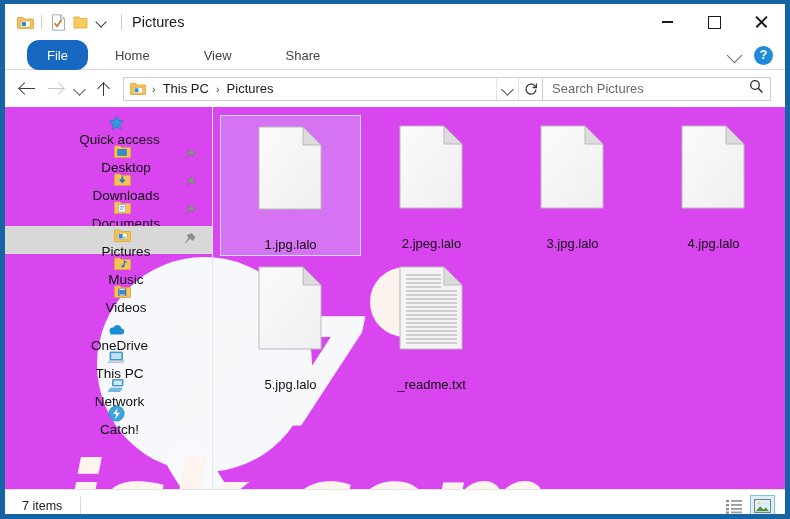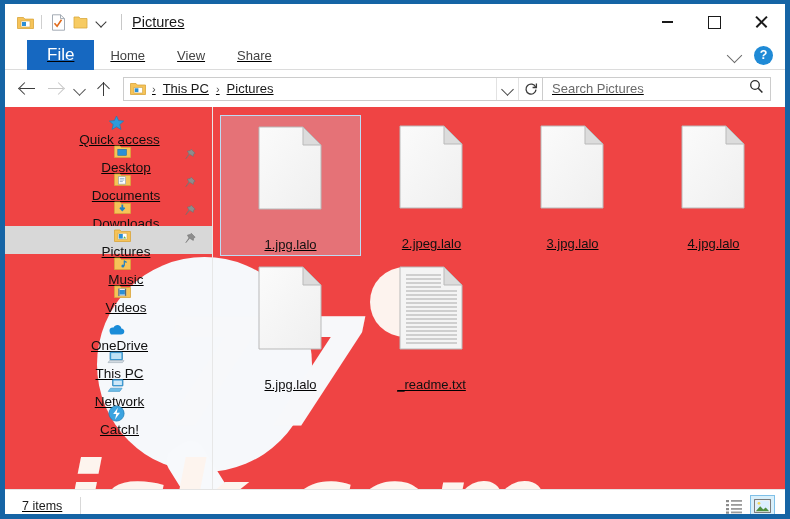--- a/index.html
+++ b/index.html
@@ -17,23 +17,22 @@
   #window {
     position: absolute;
     inset: 0;
     background: #1564a5;
     padding: 4px 5px 5px 5px;
   }
   #window-inner {
     position: relative;
     width: 100%;
     height: 100%;
-    background: #ef4444;
+    background: #d946ef;
     overflow: hidden;
-    text-decoration: underline;
   }
 
   
   .watermark {
     position: absolute;
     pointer-events: none;
     user-select: none;
     font-family: "DejaVu Sans", sans-serif;
     font-weight: bold;
     font-style: italic;
@@ -157,28 +156,29 @@
     align-items: stretch;
     background: #ffffff;
     border-bottom: 1px solid #dcdcdc;
     padding-left: 22px;
     z-index: 3;
   }
   .rtab {
     display: flex; align-items: center; justify-content: center;
     font-size: 13px;
     color: #444;
-    padding: 0 16px;
+    padding: 0 27px;
     height: 30px;
   }
   .rtab.file {
     background: #1668c1;
     color: #ffffff;
     padding: 14px 20px;
-    font-size: 17px;
+    font-size: 13px;
+    border-radius: 12px;
   }
   #ribbon-right {
     position: absolute;
     right: 6px; top: 0;
     height: 30px;
     display: flex; align-items: center; gap: 6px;
   }
   .ribbon-chev {
     width: 26px; height: 26px; position: relative;
   }
@@ -556,40 +556,40 @@
             <svg width="12" height="12" viewBox="0 0 12 12">
               <path d="M7.3 0.8l3.9 3.9-1.4 0.6-0.5 2.6-3.6-2.1-3.9 4.4 3.1-4.8-1.5-2.8 2.7-0.5z" fill="#8d8d8d" stroke="#6e6e6e" stroke-width="0.5"></path>
             </svg>
           </span>
         </div>
 
         <div class="sb-item child">
           <span class="sb-icon">
             <svg width="17" height="15" viewBox="0 0 17 15">
               <path d="M0.5 2h5.5l1.3 1.5h9.2v10H0.5z" fill="#f6c358" stroke="#d9a43a" stroke-width="0.8"></path>
-              <rect x="4.6" y="4.7" width="7" height="7.4" fill="#ffffff" stroke="#9aa3ad" stroke-width="0.7"></rect>
-              <path d="M5.8 6.4h4.6M5.8 8h4.6M5.8 9.6h3" stroke="#6b93b5" stroke-width="0.7"></path>
-            </svg>
-          </span>
-          <span class="sb-label">Documents</span>
+              <path d="M8.3 4.6v4.2M6 7.6l2.3 2.5 2.3-2.5" fill="none" stroke="#1f7fc4" stroke-width="1.8"></path>
+            </svg>
+          </span>
+          <span class="sb-label">Downloads</span>
           <span class="sb-pin">
             <svg width="12" height="12" viewBox="0 0 12 12">
               <path d="M7.3 0.8l3.9 3.9-1.4 0.6-0.5 2.6-3.6-2.1-3.9 4.4 3.1-4.8-1.5-2.8 2.7-0.5z" fill="#8d8d8d" stroke="#6e6e6e" stroke-width="0.5"></path>
             </svg>
           </span>
         </div>
 
         <div class="sb-item child">
           <span class="sb-icon">
             <svg width="17" height="15" viewBox="0 0 17 15">
               <path d="M0.5 2h5.5l1.3 1.5h9.2v10H0.5z" fill="#f6c358" stroke="#d9a43a" stroke-width="0.8"></path>
-              <path d="M8.3 4.6v4.2M6 7.6l2.3 2.5 2.3-2.5" fill="none" stroke="#1f7fc4" stroke-width="1.8"></path>
-            </svg>
-          </span>
-          <span class="sb-label">Downloads</span>
+              <rect x="4.6" y="4.7" width="7" height="7.4" fill="#ffffff" stroke="#9aa3ad" stroke-width="0.7"></rect>
+              <path d="M5.8 6.4h4.6M5.8 8h4.6M5.8 9.6h3" stroke="#6b93b5" stroke-width="0.7"></path>
+            </svg>
+          </span>
+          <span class="sb-label">Documents</span>
           <span class="sb-pin">
             <svg width="12" height="12" viewBox="0 0 12 12">
               <path d="M7.3 0.8l3.9 3.9-1.4 0.6-0.5 2.6-3.6-2.1-3.9 4.4 3.1-4.8-1.5-2.8 2.7-0.5z" fill="#8d8d8d" stroke="#6e6e6e" stroke-width="0.5"></path>
             </svg>
           </span>
         </div>
 
         <div class="sb-item child selected">
           <span class="sb-icon">
             <svg width="17" height="15" viewBox="0 0 17 15">

